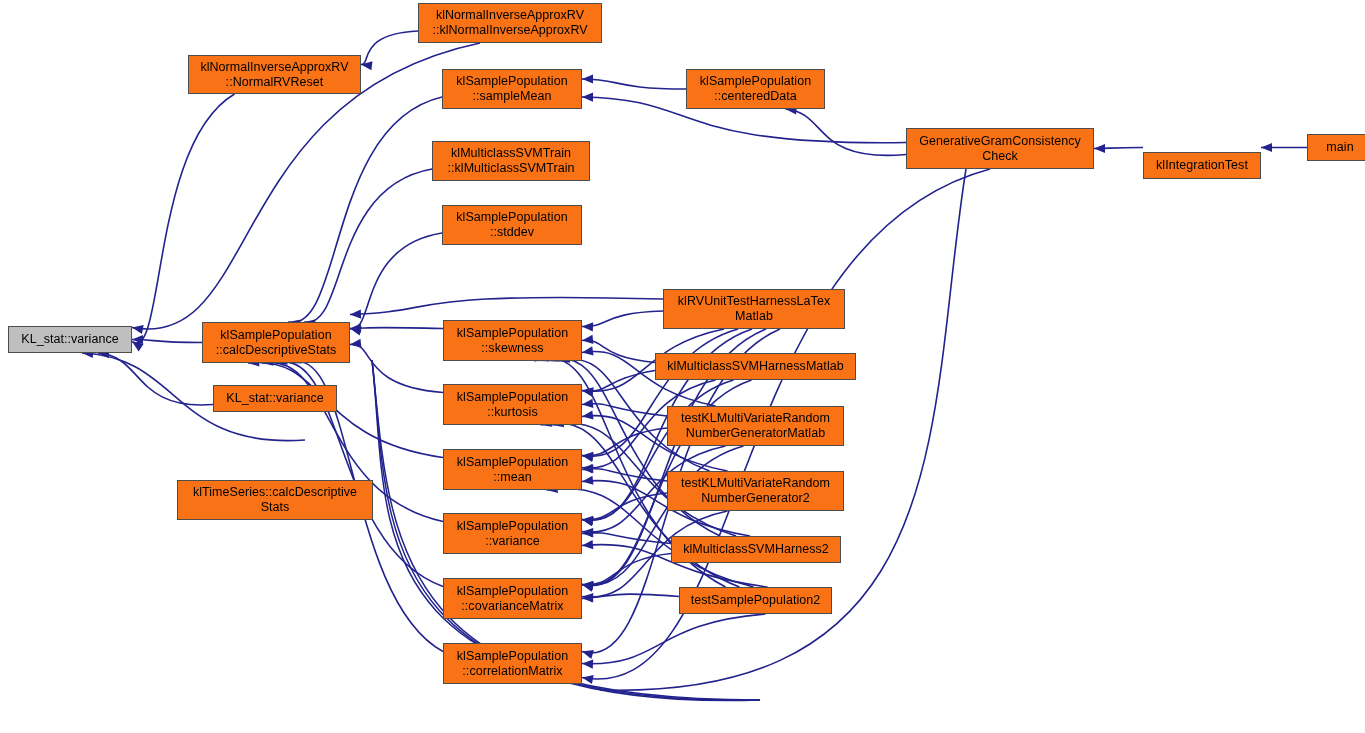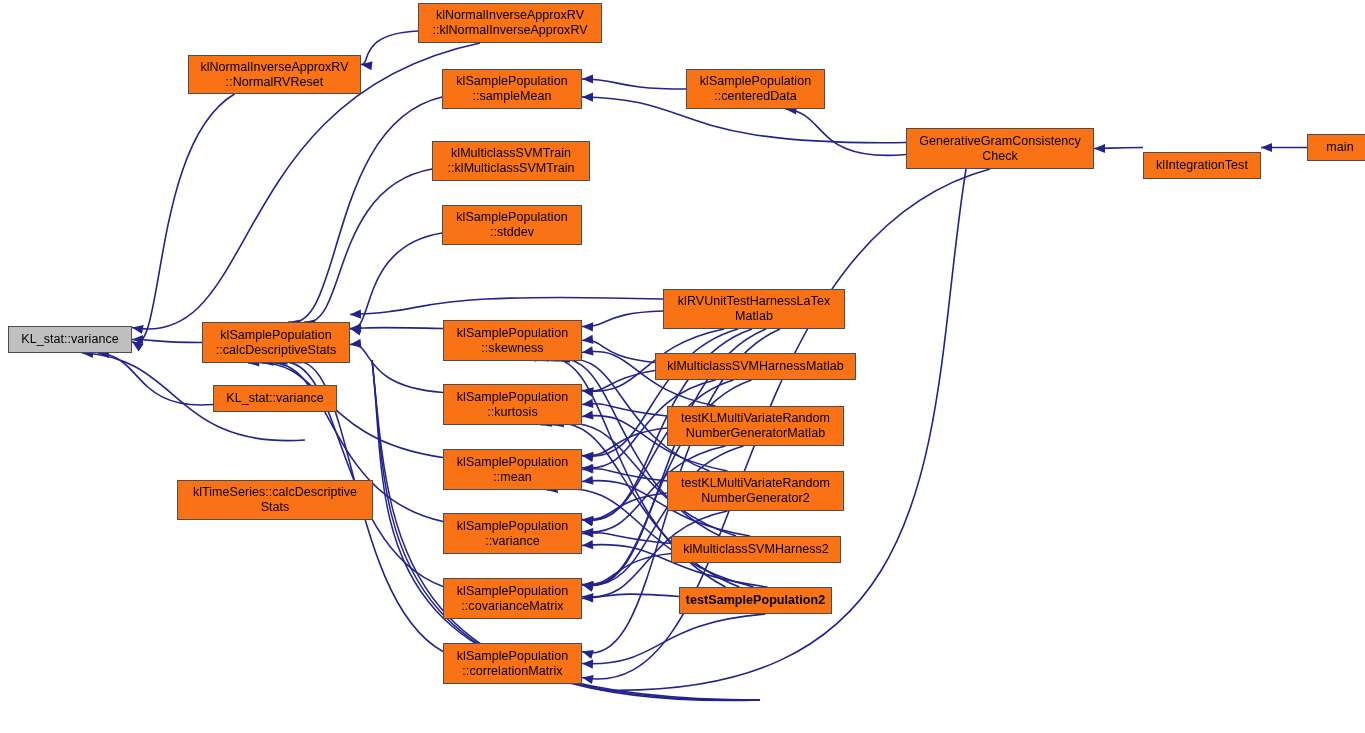--- a/index.html
+++ b/index.html
@@ -179,14 +179,14 @@
     <div class="node" style="left: 443px; top: 643px; width: 139px; height: 41px;"><span>klSamplePopulation
 ::correlationMatrix</span></div>
     <div class="node" style="left: 663px; top: 289px; width: 182px; height: 40px;"><span>klRVUnitTestHarnessLaTex
 Matlab</span></div>
     <div class="node" style="left: 655px; top: 353px; width: 201px; height: 27px;"><span>klMulticlassSVMHarnessMatlab</span></div>
     <div class="node" style="left: 667px; top: 406px; width: 177px; height: 40px;"><span>testKLMultiVariateRandom
 NumberGeneratorMatlab</span></div>
     <div class="node" style="left: 667px; top: 471px; width: 177px; height: 40px;"><span>testKLMultiVariateRandom
 NumberGenerator2</span></div>
     <div class="node" style="left: 671px; top: 536px; width: 170px; height: 27px;"><span>klMulticlassSVMHarness2</span></div>
-    <div class="node" style="left: 679px; top: 587px; width: 153px; height: 27px; font-weight: bold;"><span>testSamplePopulation2</span></div>
+    <div class="node" style="left: 679px; top: 587px; width: 153px; height: 27px;"><span>testSamplePopulation2</span></div>
   </div>
 
 </body></html>

